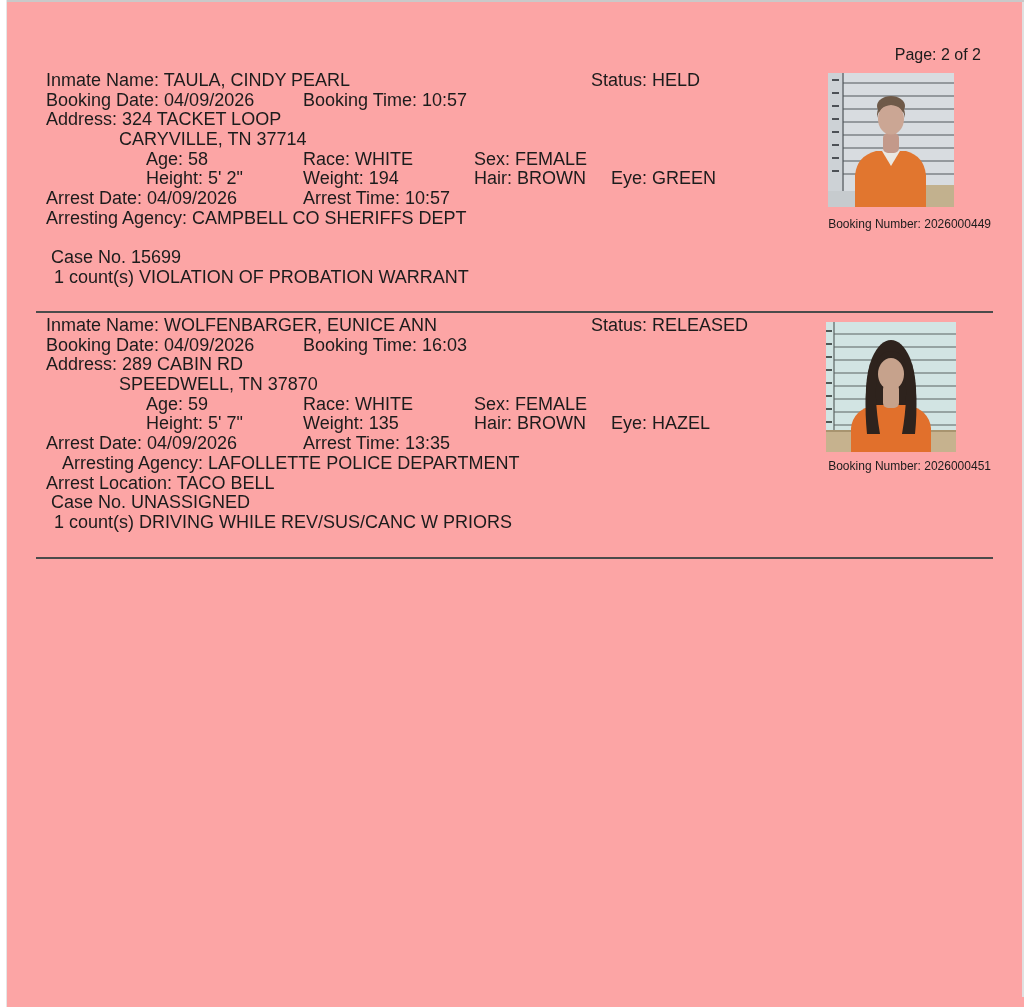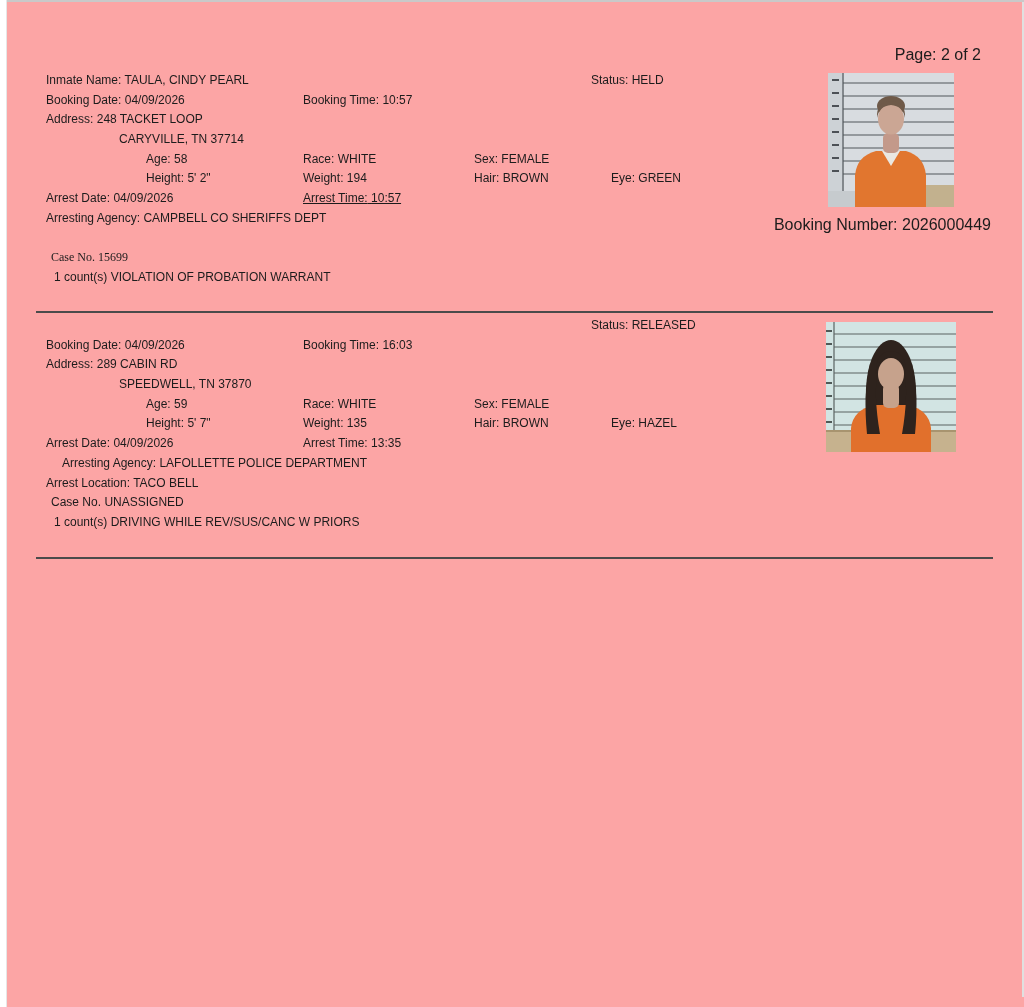--- a/index.html
+++ b/index.html
@@ -47,21 +47,21 @@
   }
   .record {
     position: absolute;
     left: 0;
     width: 1024px;
   }
   .record-1 { top: 71px; height: 230px; }
   .record-2 { top: 316px; height: 240px; }
   .f {
     position: absolute;
-    font-size: 12px;
+    font-size: 18px;
     line-height: 19.7px;
     white-space: pre;
   }
   .sep {
     position: absolute;
     left: 30px;
     width: 957px;
     height: 2px;
     background: #4b4b4b;
   }
@@ -69,21 +69,21 @@
   .sep-2 { top: 557px; }
   .mugshot {
     position: absolute;
     display: block;
   }
   .mug-1 { left: 822px; top: 2px; width: 126px; height: 134px; }
   .mug-2 { left: 820px; top: 6px; width: 130px; height: 130px; }
   .booking-number {
     position: absolute;
     right: 39px;
-    font-size: 16px;
+    font-size: 12px;
     line-height: 19.7px;
     white-space: pre;
   }
   .bn-1 { top: 144px; }
   .bn-2 { top: 141px; }
 </style>
 </head>
 <body>
 
 <div class="page">
@@ -93,37 +93,37 @@
 
   <div class="page-indicator">Page: 2 of 2</div>
 
   <div class="record record-1">
     <div class="f" style="left:40px; top:0;"><span>Inmate Name:</span> <span>TAULA, CINDY PEARL</span></div>
     <div class="f" style="left:585px; top:0;"><span>Status:</span> <span>HELD</span></div>
 
     <div class="f" style="left:40px; top:20px;"><span>Booking Date:</span> <span>04/09/2026</span></div>
     <div class="f" style="left:297px; top:20px;"><span>Booking Time:</span> <span>10:57</span></div>
 
-    <div class="f" style="left:40px; top:39px;"><span>Address:</span> <span>248 TACKET LOOP</span></div>
+    <div class="f" style="left:40px; top:39px;"><span>Address:</span> <span>324 TACKET LOOP</span></div>
     <div class="f" style="left:113px; top:59px;"><span>CARYVILLE, TN 37714</span></div>
 
     <div class="f" style="left:140px; top:79px;"><span>Age:</span> <span>58</span></div>
     <div class="f" style="left:297px; top:79px;"><span>Race:</span> <span>WHITE</span></div>
     <div class="f" style="left:468px; top:79px;"><span>Sex:</span> <span>FEMALE</span></div>
 
     <div class="f" style="left:140px; top:98px;"><span>Height:</span> <span>5' 2"</span></div>
     <div class="f" style="left:297px; top:98px;"><span>Weight:</span> <span>194</span></div>
     <div class="f" style="left:468px; top:98px;"><span>Hair:</span> <span>BROWN</span></div>
     <div class="f" style="left:605px; top:98px;"><span>Eye:</span> <span>GREEN</span></div>
 
     <div class="f" style="left:40px; top:118px;"><span>Arrest Date:</span> <span>04/09/2026</span></div>
-    <div class="f" style="left:297px; top:118px;text-decoration:underline;"><span>Arrest Time:</span> <span>10:57</span></div>
+    <div class="f" style="left:297px; top:118px;"><span>Arrest Time:</span> <span>10:57</span></div>
 
     <div class="f" style="left:40px; top:138px;"><span>Arresting Agency:</span> <span>CAMPBELL CO SHERIFFS DEPT</span></div>
-    <div class="f" style="left:45px; top:177px;font-family:Liberation Serif, serif;"><span>Case No.</span> <span>15699</span></div>
+    <div class="f" style="left:45px; top:177px;"><span>Case No.</span> <span>15699</span></div>
     <div class="f" style="left:48px; top:197px;">1 count(s) VIOLATION OF PROBATION WARRANT</div>
 
     <svg class="mugshot mug-1" viewBox="0 0 126 134" aria-hidden="true">
       <rect x="0" y="0" width="126" height="134" fill="#d8dce0"></rect>
       <rect x="0" y="0" width="16" height="134" fill="#cdd2d6"></rect>
       <g stroke="#51565b" stroke-width="1.2">
         <line x1="15" y1="0" x2="15" y2="120"></line>
         <line x1="15" y1="10" x2="126" y2="10"></line>
         <line x1="15" y1="23" x2="126" y2="23"></line>
         <line x1="15" y1="36" x2="126" y2="36"></line>
@@ -152,20 +152,21 @@
       <ellipse cx="63" cy="46" rx="13" ry="15.5" fill="#cba694"></ellipse>
       <path d="M49,45 Q48,29 63,28 Q78,29 77,45 Q75,33 63,32 Q51,33 49,45 Z" fill="#6f5a49"></path>
     </svg>
 
     <div class="booking-number bn-1"><span>Booking Number:</span> <span>2026000449</span></div>
   </div>
 
   <div class="sep sep-1"></div>
 
   <div class="record record-2">
+    <div class="f" style="left:40px; top:0;"><span>Inmate Name:</span> <span>WOLFENBARGER, EUNICE ANN</span></div>
     <div class="f" style="left:585px; top:0;"><span>Status:</span> <span>RELEASED</span></div>
 
     <div class="f" style="left:40px; top:20px;"><span>Booking Date:</span> <span>04/09/2026</span></div>
     <div class="f" style="left:297px; top:20px;"><span>Booking Time:</span> <span>16:03</span></div>
 
     <div class="f" style="left:40px; top:39px;"><span>Address:</span> <span>289 CABIN RD</span></div>
     <div class="f" style="left:113px; top:59px;"><span>SPEEDWELL, TN 37870</span></div>
 
     <div class="f" style="left:140px; top:79px;"><span>Age:</span> <span>59</span></div>
     <div class="f" style="left:297px; top:79px;"><span>Race:</span> <span>WHITE</span></div>
@@ -211,16 +212,17 @@
       <rect x="0" y="108" width="130" height="2" fill="#a8946f"></rect>
       <path d="M42,110 Q36,60 46,36 Q54,18 65,18 Q76,18 84,36 Q94,60 88,110 Z" fill="#2e231d"></path>
       <path d="M25,130 L25,106 Q27,88 48,83 L82,83 Q103,88 105,106 L105,130 Z" fill="#e1702c"></path>
       <path d="M44,42 Q37,72 41,112 L54,112 Q47,72 52,46 Z" fill="#2e231d"></path>
       <path d="M86,42 Q93,72 89,112 L76,112 Q83,72 78,46 Z" fill="#2e231d"></path>
       <rect x="57" y="62" width="16" height="24" rx="5" fill="#c6a28c"></rect>
       <ellipse cx="65" cy="52" rx="13" ry="16" fill="#c6a28c"></ellipse>
       <path d="M50,52 Q49,30 65,29 Q81,30 80,52 Q78,36 65,35 Q52,36 50,52 Z" fill="#2e231d"></path>
     </svg>
 
+    <div class="booking-number bn-2"><span>Booking Number:</span> <span>2026000451</span></div>
   </div>
 
   <div class="sep sep-2"></div>
 </div>
 
 </body></html>

